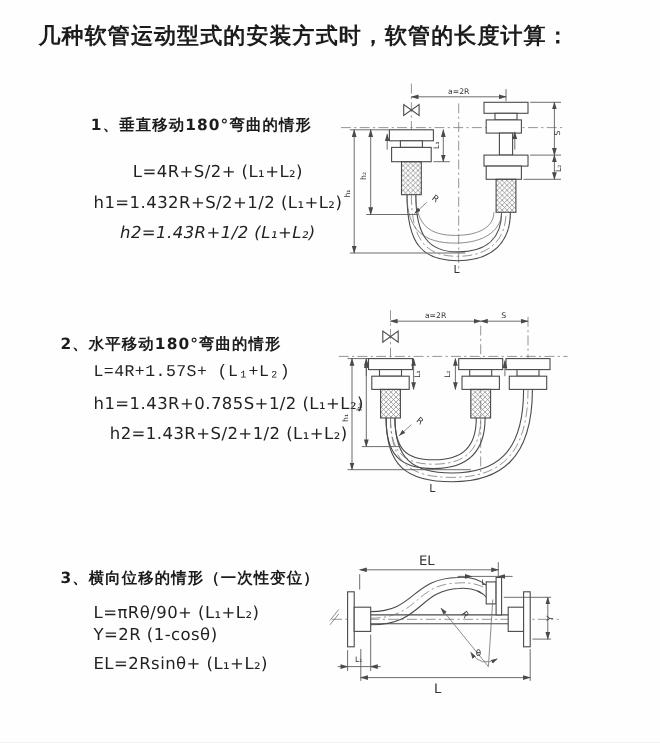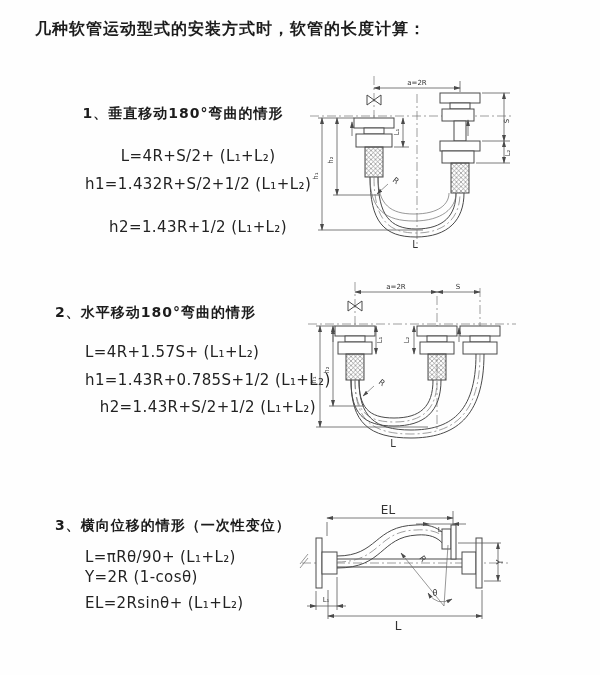--- a/index.html
+++ b/index.html
@@ -1,23 +1,23 @@
 <!DOCTYPE html>
 <html><head>
 <meta charset="utf-8">
 <style>
   html,body{margin:0;padding:0;background:#e8e8e8;}
   .page{position:relative;width:600px;height:675px;background:#fefefe;overflow:hidden;
         font-family:"DejaVu Sans","Liberation Sans",sans-serif;color:#1c1c1c;}
-  .title{position:absolute;left:35px;top:19px;font-size:16px;font-weight:700;letter-spacing:1px;}
+  .title{position:absolute;left:35px;top:19px;font-size:20px;font-weight:700;letter-spacing:1px;}
   .sec{position:absolute;left:55px;}
   .sec-heading{font-size:14px;font-weight:700;letter-spacing:1px;height:18px;}
   .formula{font-size:15px;font-weight:400;color:#222;margin-left:30px;letter-spacing:.4px;height:17px;}
-  #sec1{top:105px;text-align:center;} #sec1 .f1{margin-top:24px;} #sec1 .f2{margin-top:11px;} #sec1 .f3{margin-top:26px;}
-  #sec2{top:304px;} #sec2 .f1{margin-top:21px;} #sec2 .f2{margin-top:11px;} #sec2 .f3{margin-top:10px;text-align:center;}
+  #sec1{top:105px;text-align:center;} #sec1 .f1{margin-top:24px;} #sec1 .f2{margin-top:11px;} #sec1 .f3{margin-top:10px;font-style:italic;}
+  #sec2{top:304px;} #sec2 .f1{margin-top:8px;font-family:Liberation Mono, monospace;} #sec2 .f2{margin-top:11px;} #sec2 .f3{margin-top:10px;text-align:center;}
   #sec3{top:517px;} #sec3 .f1{margin-top:13px;} #sec3 .f2{margin-top:3px;} #sec3 .f3{margin-top:9px;}
   .diag{position:absolute;}
   #d1{left:308px;top:74px;} #d2{left:306px;top:280px;} #d3{left:298px;top:498px;}
   
   .sline{stroke:#4a4a4a;stroke-width:1;fill:none;}
   .thin{stroke:#6b6b6b;stroke-width:.7;fill:none;}
   .dline{stroke:#5a5a5a;stroke-width:.8;fill:none;}
   .cline{stroke:#777;stroke-width:.7;fill:none;stroke-dasharray:9 3 2 3;}
   .frect{fill:#fefefe;stroke:#4a4a4a;stroke-width:1;}
   .hrect{fill:url(#hatch);stroke:#4a4a4a;stroke-width:1;}

